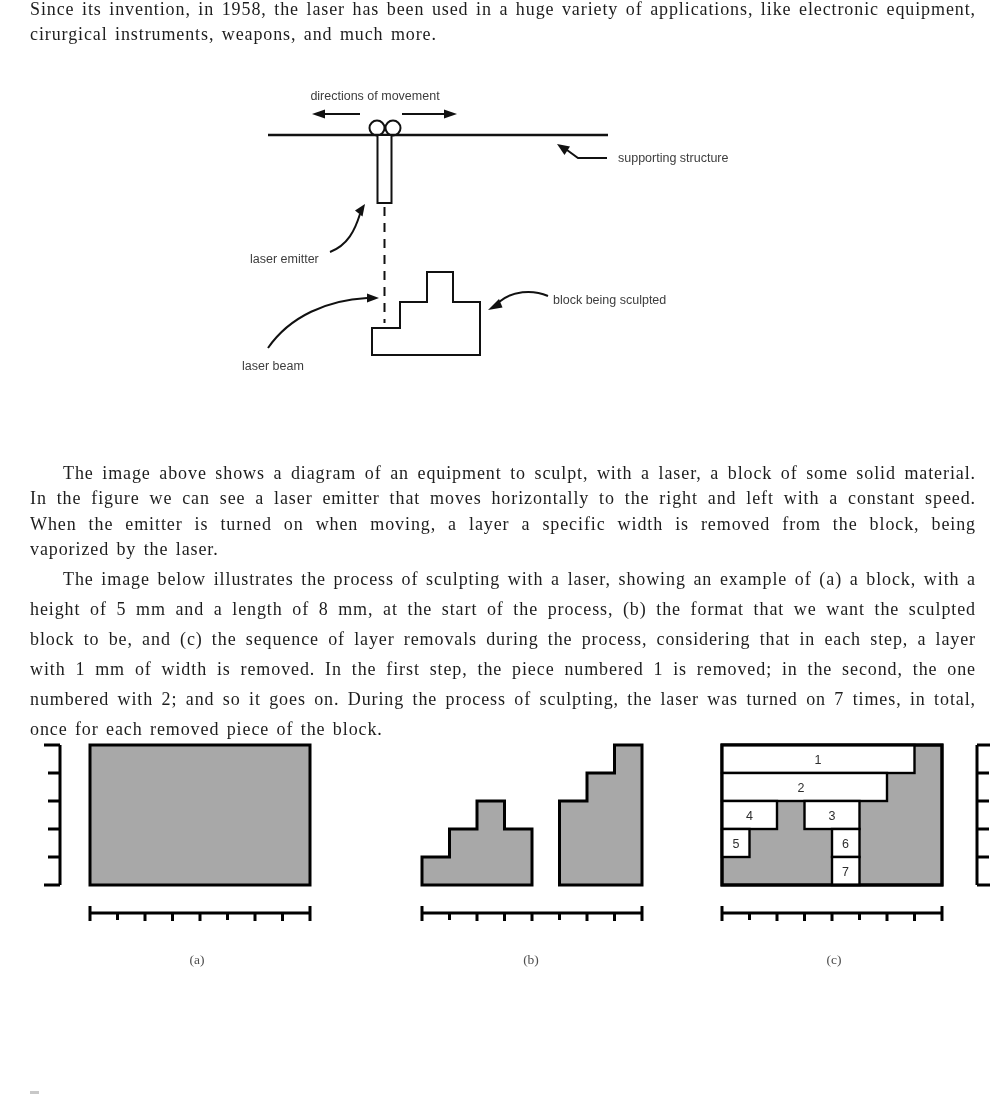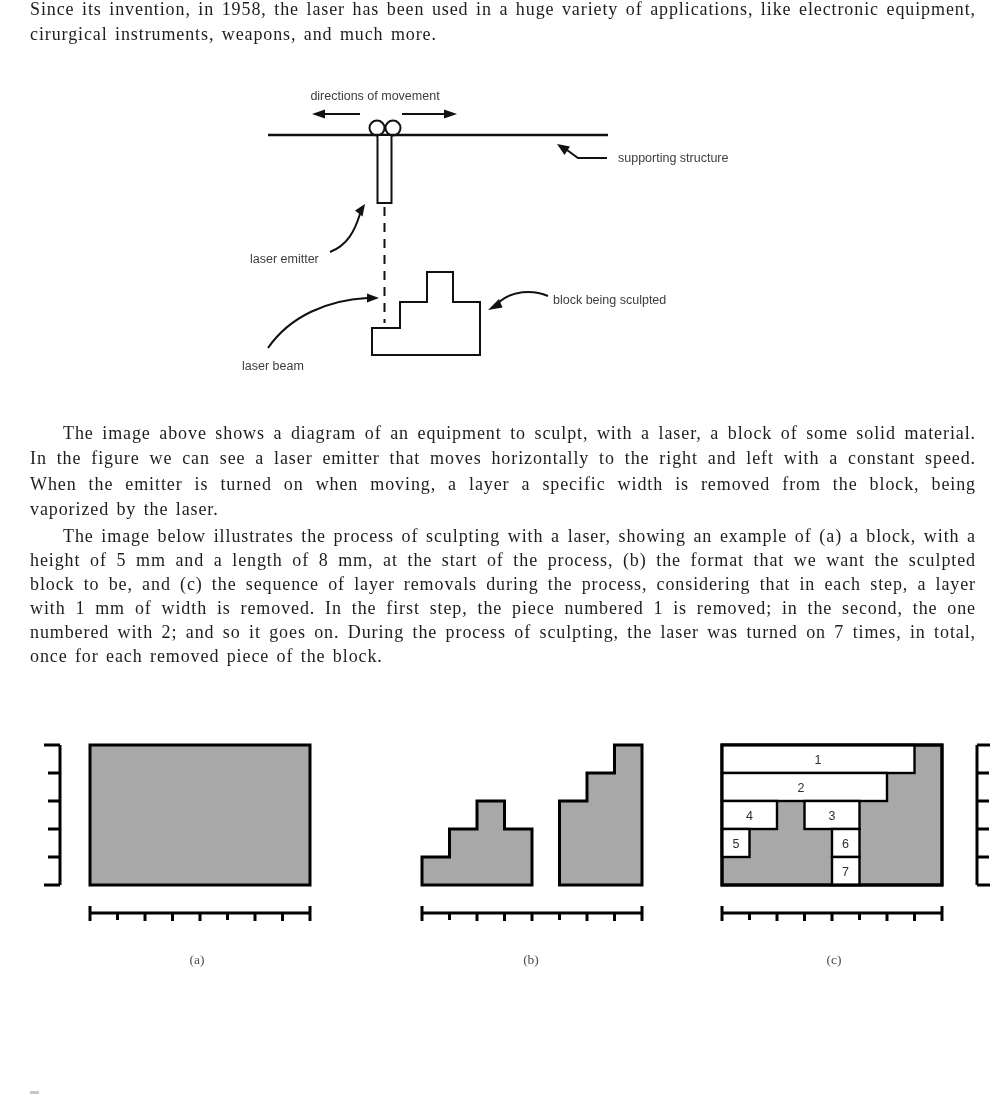--- a/index.html
+++ b/index.html
@@ -1,21 +1,21 @@
 <!DOCTYPE html>
 <html><head>
 <meta charset="utf-8">
 <style>
   html,body{margin:0;padding:0;background:#ffffff;}
   .page{position:relative;width:990px;height:1100px;background:#ffffff;overflow:hidden;
         font-family:"Liberation Serif","DejaVu Serif",serif;color:#1d1d1d;}
   .para{position:absolute;left:30px;width:946px;margin:0;text-align:justify;
         font-size:18px;line-height:25.4px;letter-spacing:0.9px;word-spacing:2px;}
-  .indent{text-indent:33px;}
-  .p3{line-height:24px;}
+  .indent{text-indent:33px;margin-top:40px;}
+  .p3{line-height:30px;}
   svg{position:absolute;left:0;}
   .ln{stroke:#111;stroke-width:2;fill:none;}
   .thick{stroke:#111;stroke-width:2.6;fill:none;}
   .shape{fill:#ffffff;stroke:#111;stroke-width:2;}
   .dash{stroke:#111;stroke-width:2;stroke-dasharray:9 7;fill:none;}
   .head{fill:#111;stroke:none;}
   .dlabel{font-family:"Liberation Sans","DejaVu Sans",sans-serif;font-size:12.5px;fill:#3d3d3d;}
   .ruler{stroke:#000;stroke-width:3;fill:none;stroke-linecap:butt;}
   .gray{fill:#a8a8a8;stroke:#000;stroke-width:3;}
   .piece{fill:#ffffff;stroke:#000;stroke-width:2.4;}

